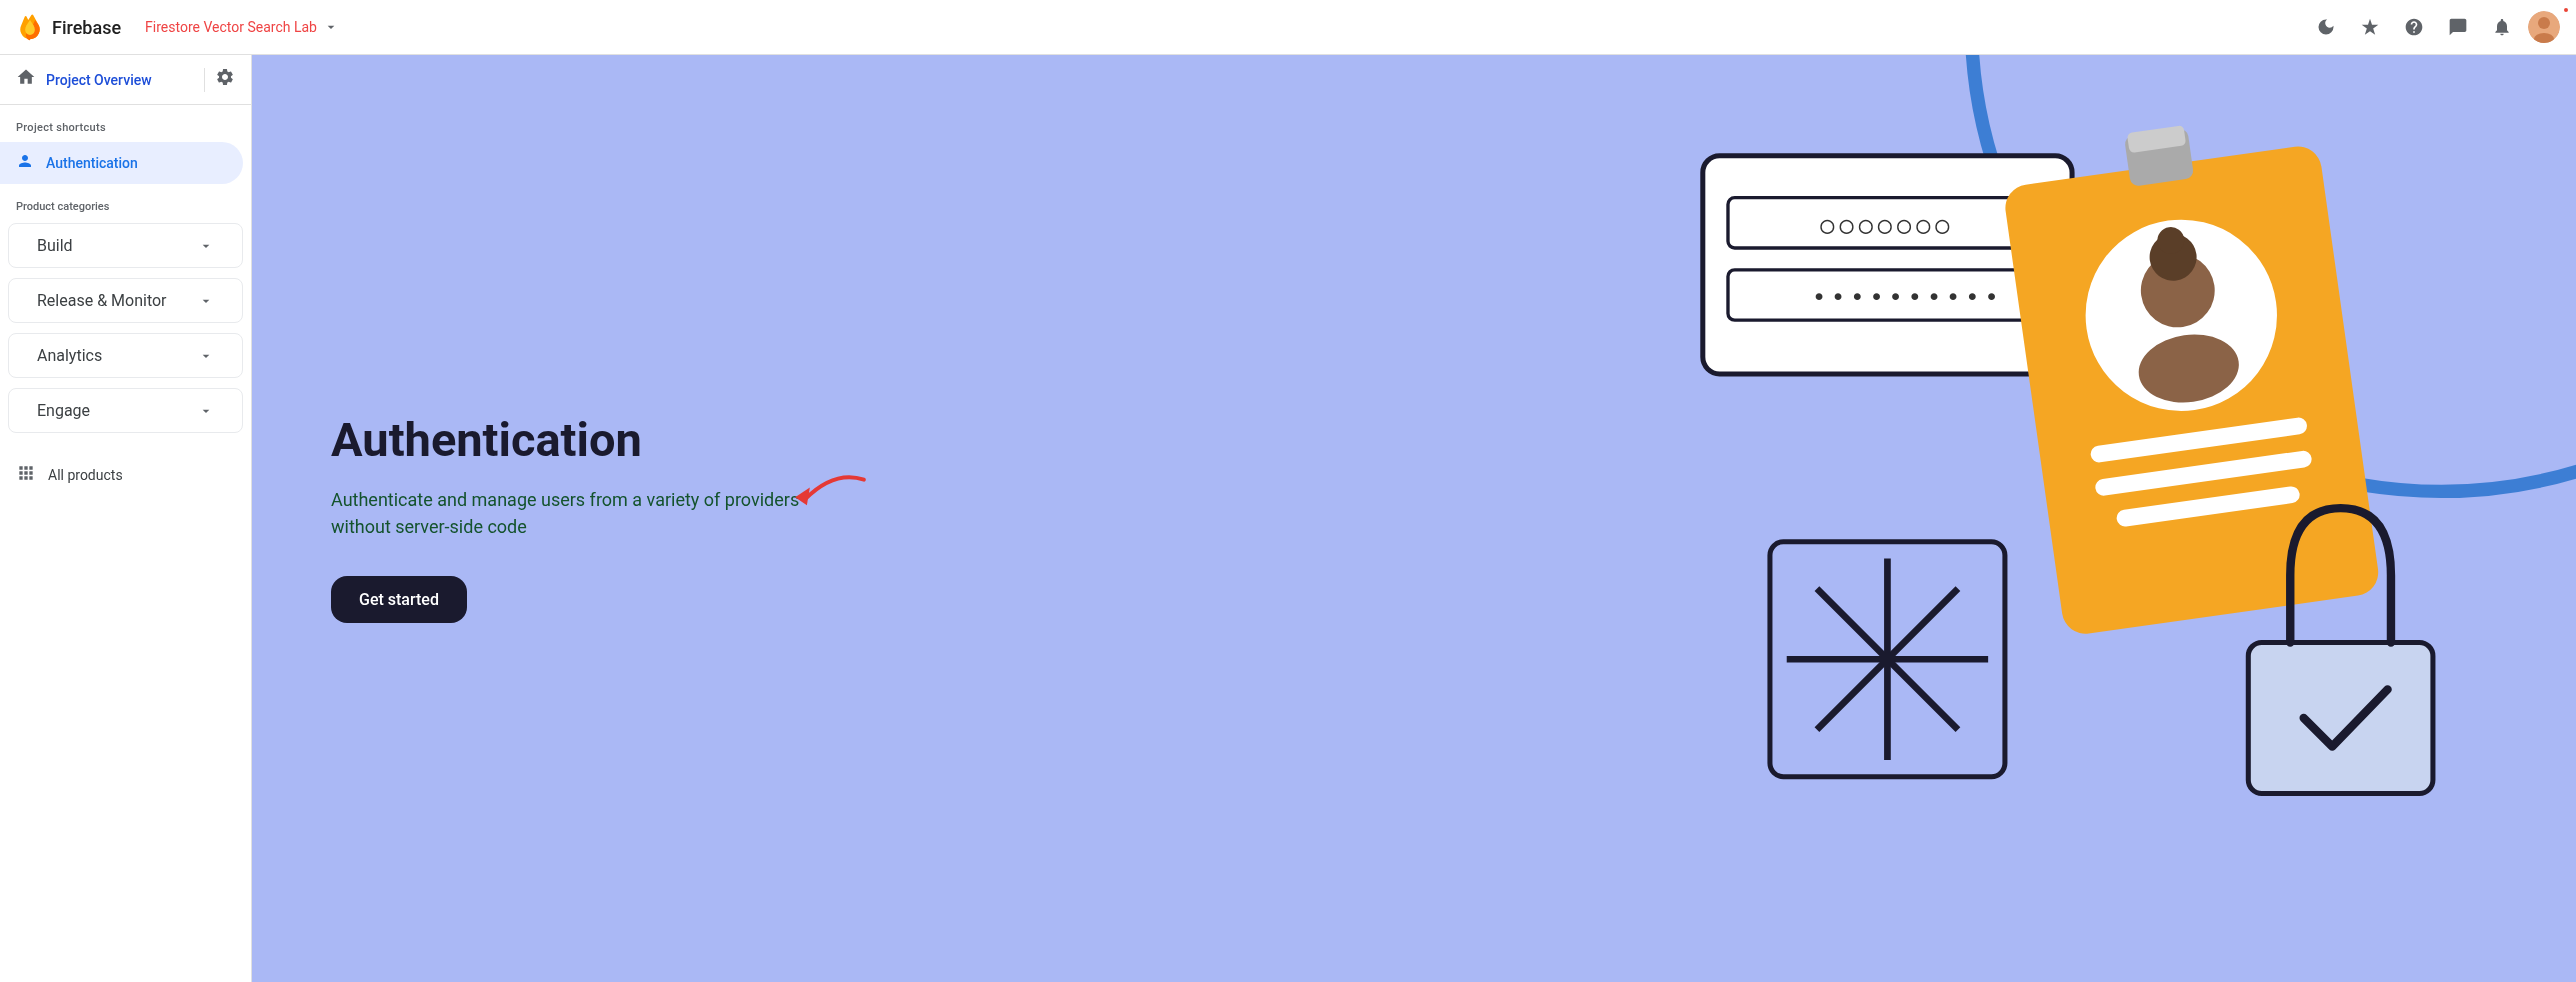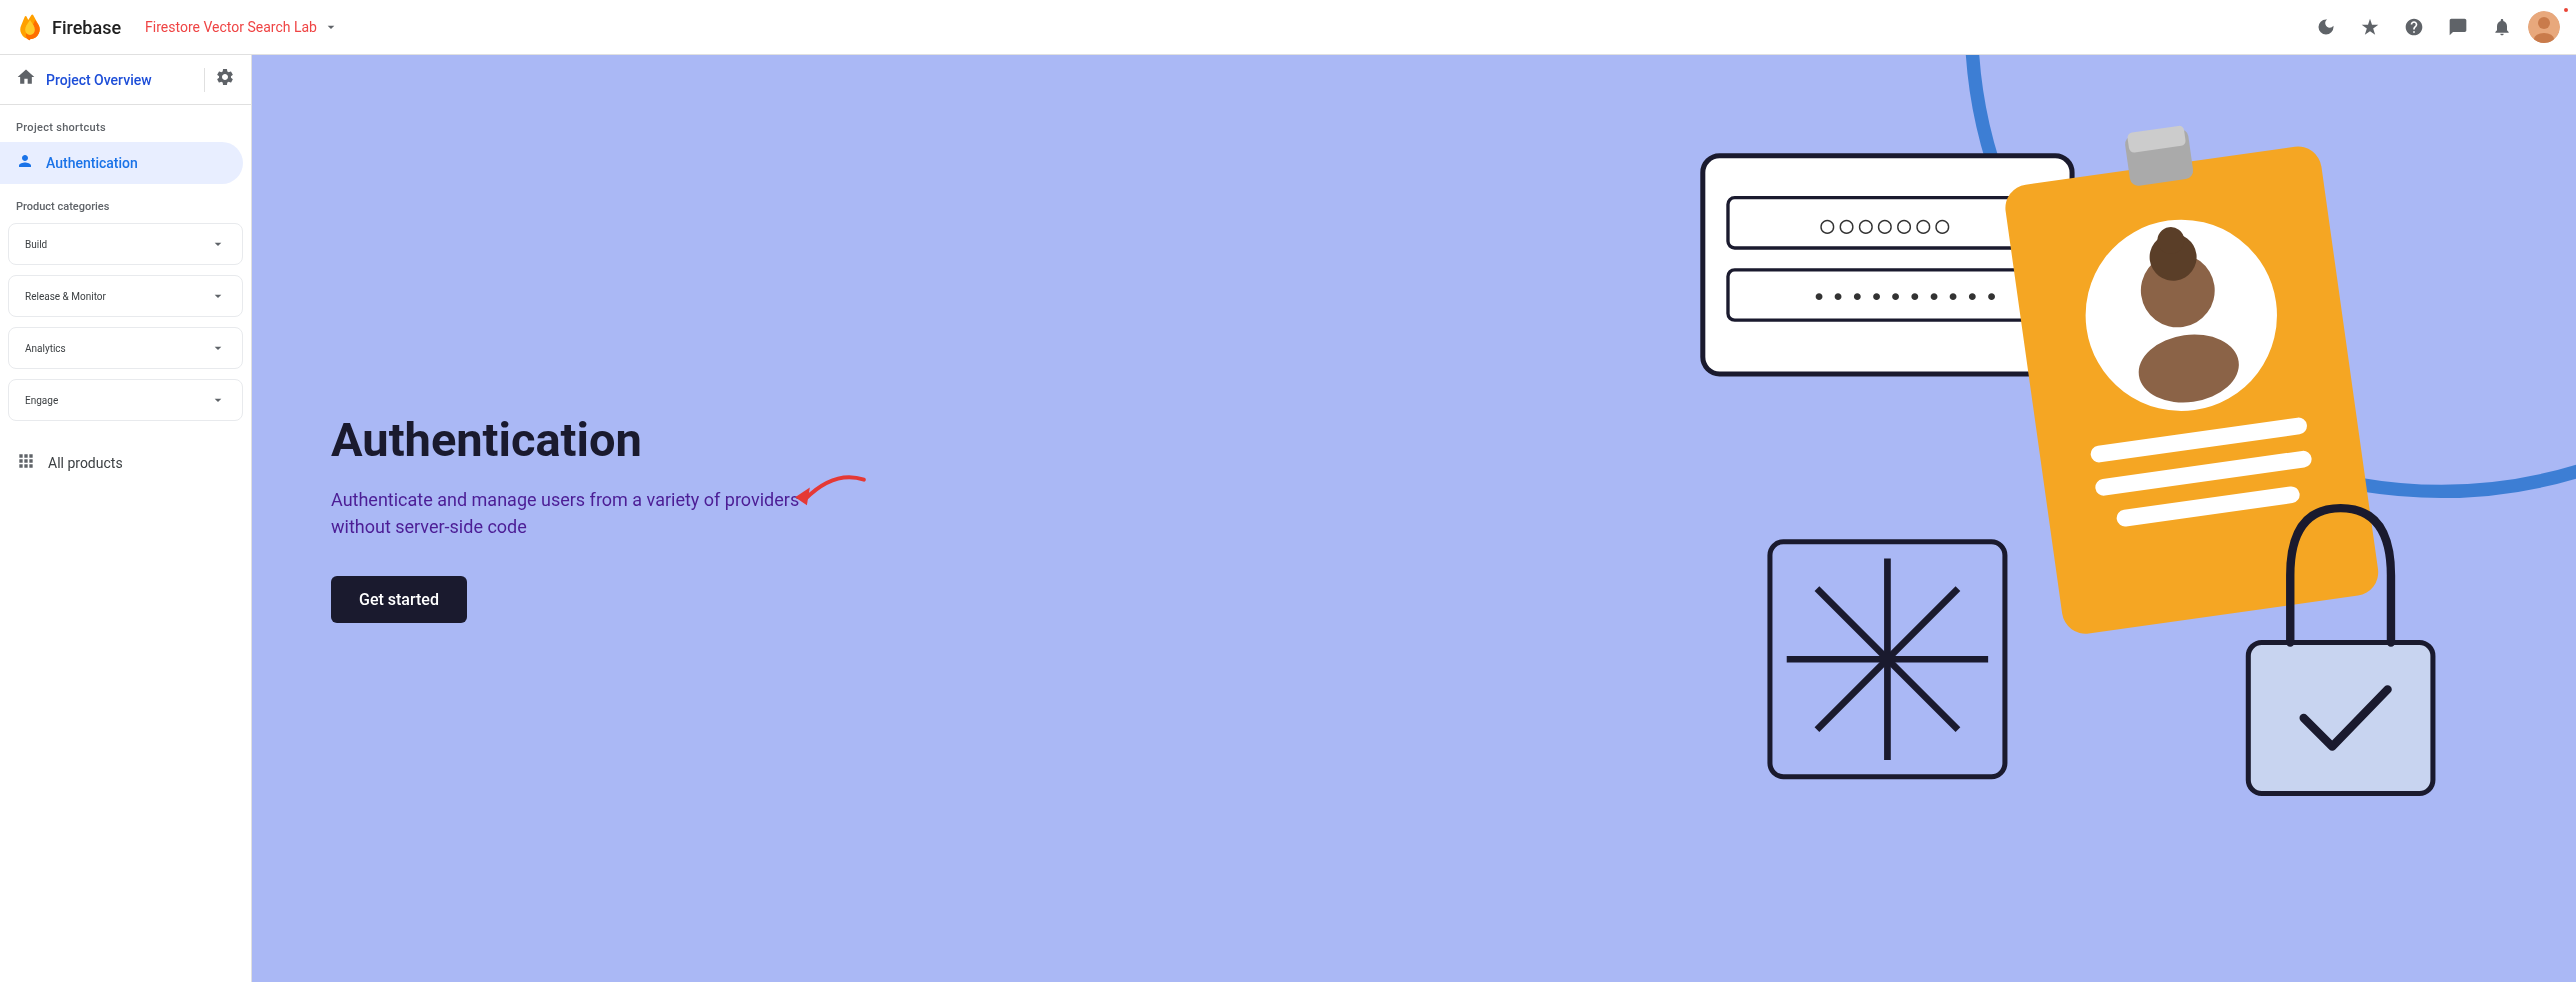--- a/index.html
+++ b/index.html
@@ -48,22 +48,22 @@
       cursor: pointer; border-radius: 0 24px 24px 0; margin-right: 8px;
       font-size: 14px; color: #3c4043;
     }
     .sidebar-item.active { background: #e8eeff; color: #1a73e8; font-weight: 500; }
     .sidebar-item .item-icon { font-size: 18px; color: #5f6368; }
     .sidebar-item.active .item-icon { color: #1a73e8; }
     .sidebar-item .item-label { flex: 1; }
 
     .sidebar-category-item {
       display: flex; align-items: center; justify-content: space-between;
-      padding: 12px 16px; cursor: pointer; border-radius: 8px; margin: 2px 8px;
-      font-size: 10px; color: #3c4043; font-weight: 400;
+      padding: 12px 28px; cursor: pointer; border-radius: 8px; margin: 2px 8px;
+      font-size: 16px; color: #3c4043; font-weight: 400;
       border: 1px solid #e8eaed; background: #fff;
     }
     .sidebar-category-item + .sidebar-category-item { margin-top: 8px; }
 
     .sidebar-all-products {
       display: flex; align-items: center; gap: 12px; padding: 12px 16px;
       cursor: pointer; margin-top: 16px;
       font-size: 14px; color: #3c4043;
     }
 
@@ -75,24 +75,24 @@
     .hero-section {
       background: #aab8f5;
       min-height: calc(100vh - 55px);
       display: flex; align-items: center;
       padding: 59px 79px;
       position: relative; overflow: hidden;
     }
 
     .hero-text { max-width: 473px; z-index: 2; }
     .hero-title { font-size: 47px; font-weight: 700; color: #1a1a2e; margin-bottom: 20px; line-height: 1.1; }
-    .hero-desc { font-size: 18px; color: #4c1d95; line-height: 1.5; margin-bottom: 36px; }
+    .hero-desc { font-size: 18px; color: #14532d; line-height: 1.5; margin-bottom: 36px; }
     .get-started-btn {
       background: #1a1a2e; color: #fff; border: none; padding: 14px 28px;
-      border-radius: 6px; font-size: 16px; font-weight: 500; cursor: pointer;
+      border-radius: 16px; font-size: 16px; font-weight: 500; cursor: pointer;
       font-family: inherit;
     }
 
     
     .hero-svg {
       position: absolute;
       right: 0; top: 0; bottom: 0;
       width: 65%;
       z-index: 1;
     }

